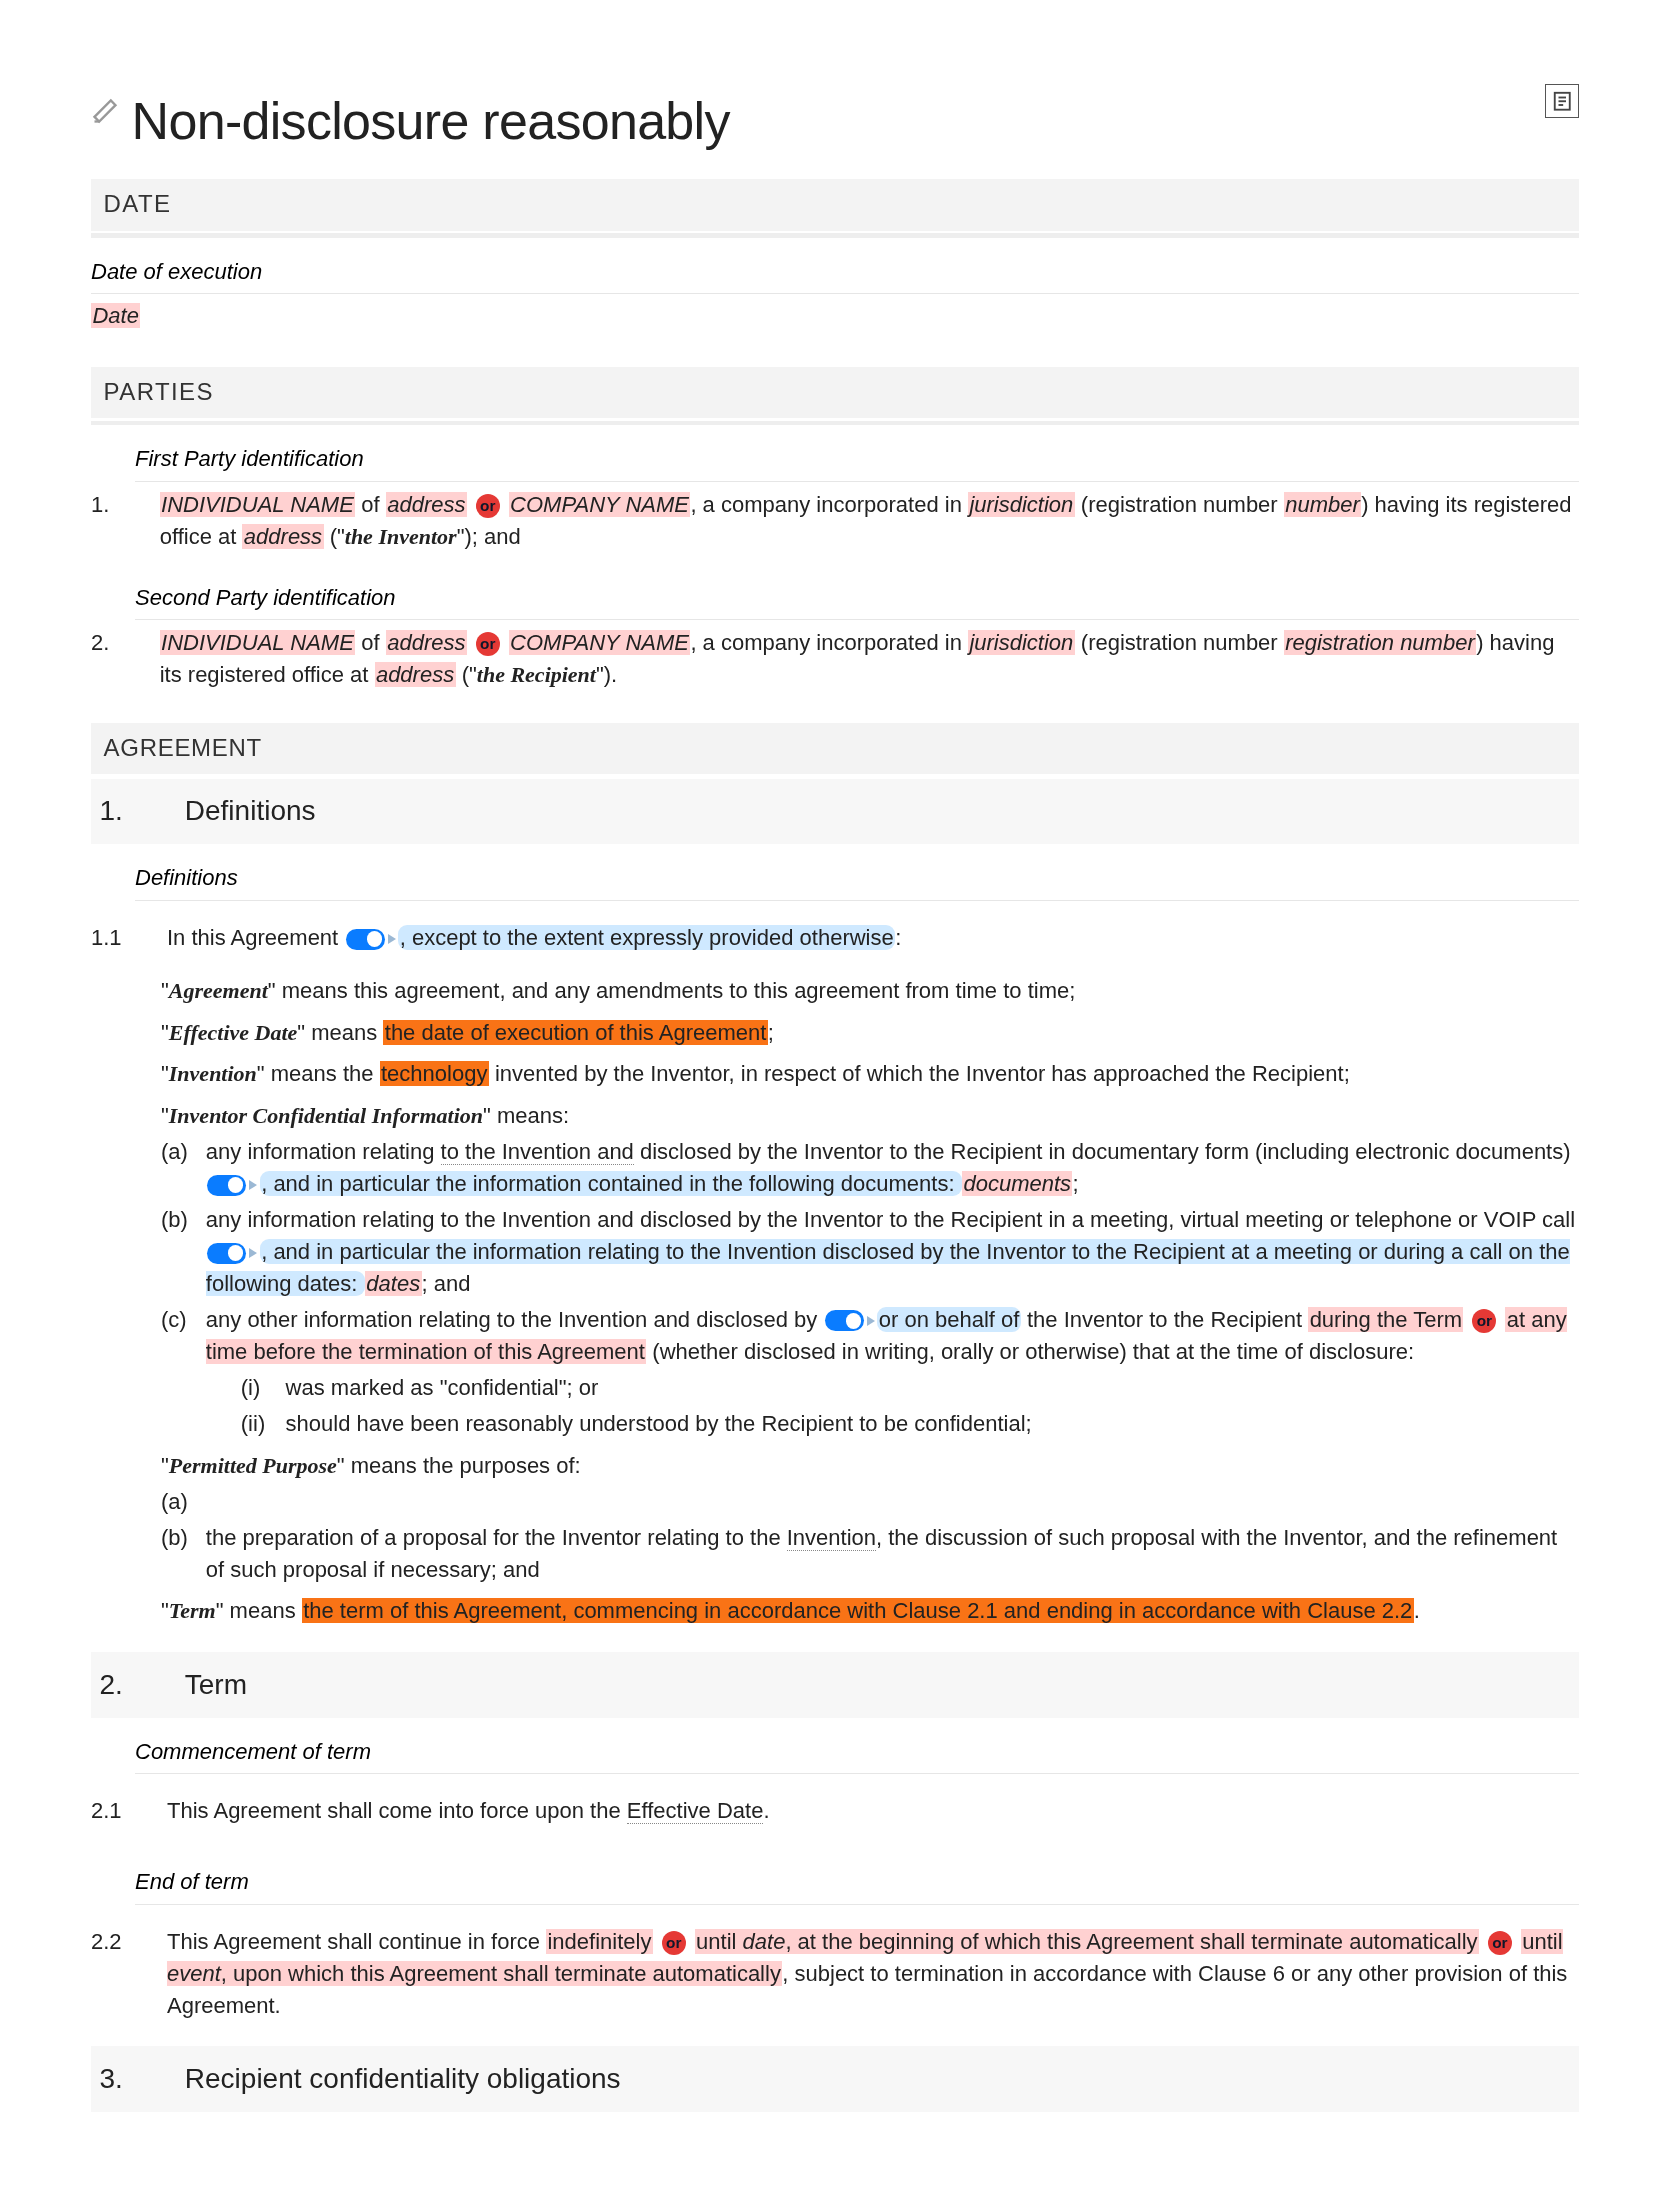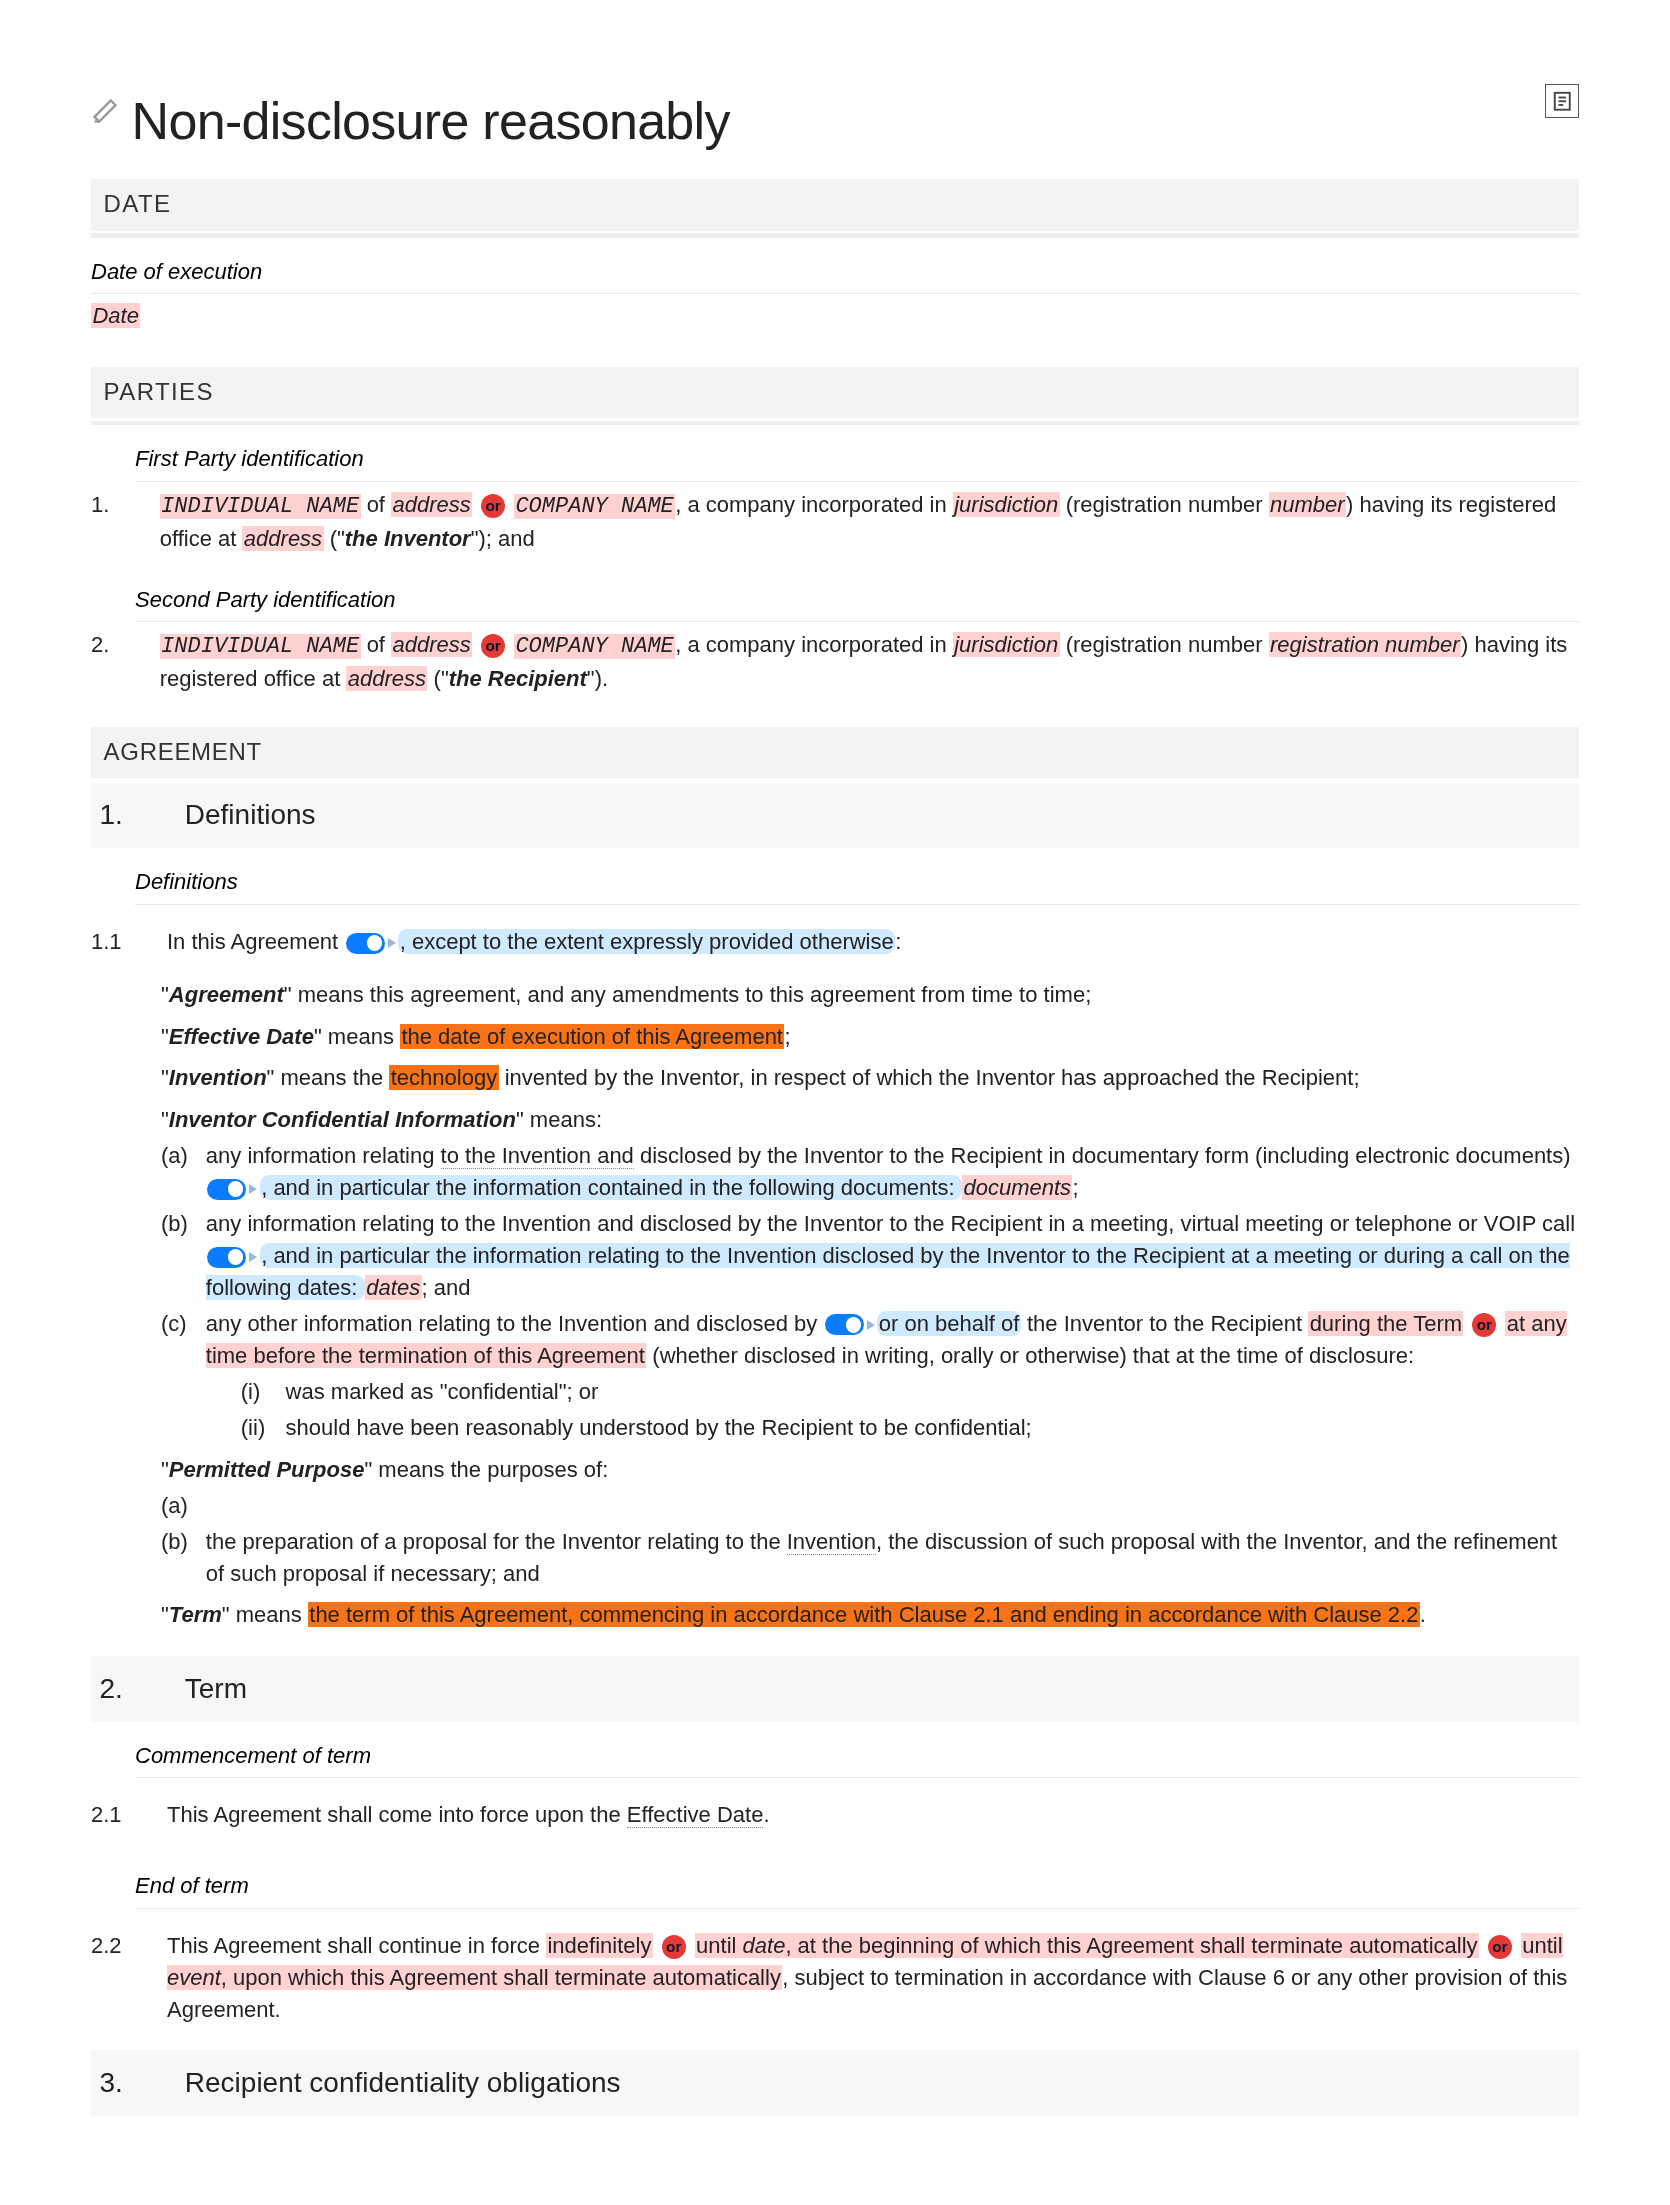--- a/index.html
+++ b/index.html
@@ -31,21 +31,21 @@
     font-size: 22px;
     padding: 18px 0 5.6px 0;
     border-bottom: 0.7px solid #e6e6e6;
     margin-bottom: 5.6px;
   }
   .placeholder {
     background: #ffd1d1;
     font-style: italic;
     padding: 0 1.4px;
   }
-  .placeholder-caps { text-transform: none; font-family: Liberation Mono, monospace; }
+  .placeholder-caps { text-transform: none; }
   .hl-blue { background: #cfe9ff; padding: 0 1.4px; border-radius: 9px; }
   .hl-pink { background: #ffd1d1; padding: 0 1.4px; }
   .hl-yellow { background: #f97316; padding: 0 1.4px; }
   .or-badge {
     display:inline-block;
     background:#e53935;
     color:#0f172a;
     font-weight:bold;
     font-style:normal;
     font-size:15.4px;
@@ -100,21 +100,21 @@
     padding:12.6px 12.6px 12.6px 2.8px;
     margin-top:4.2px;
     align-items:baseline;
   }
   .sec-heading .snum { font-size:28px; flex:0 0 56px; padding-left:5.6px;}
   .sec-heading .stitle { font-size:28px; font-weight:400; }
   .clause { display:flex; gap:13px; margin:21px 0; }
   .clause .cnum { flex:0 0 63px; }
   .clause .cbody { flex:1; }
   .def-block { margin-left:70px; margin-top:9.8px; margin-bottom:9.8px; }
-  .def-term { font-weight:bold; font-style:italic; }
+  .def-term { font-weight:bold; font-style:italic;font-family:Liberation Serif, serif; }
   .sub-alpha { display:flex; gap:9.8px; margin-top:4.2px; }
   .sub-alpha .lbl { flex:0 0 35px; }
   .sub-roman { display:flex; gap:9.8px; margin-top:4.2px; margin-left:35px; }
   .sub-roman .lbl { flex:0 0 35px; }
   .dotted { border-bottom:0.7px dotted #888; }
   .thinline { height:4.2px; background:linear-gradient(#eee,#eee); margin:2.8px 0 0 0;}
 </style>
 </head>
 <body>
 

